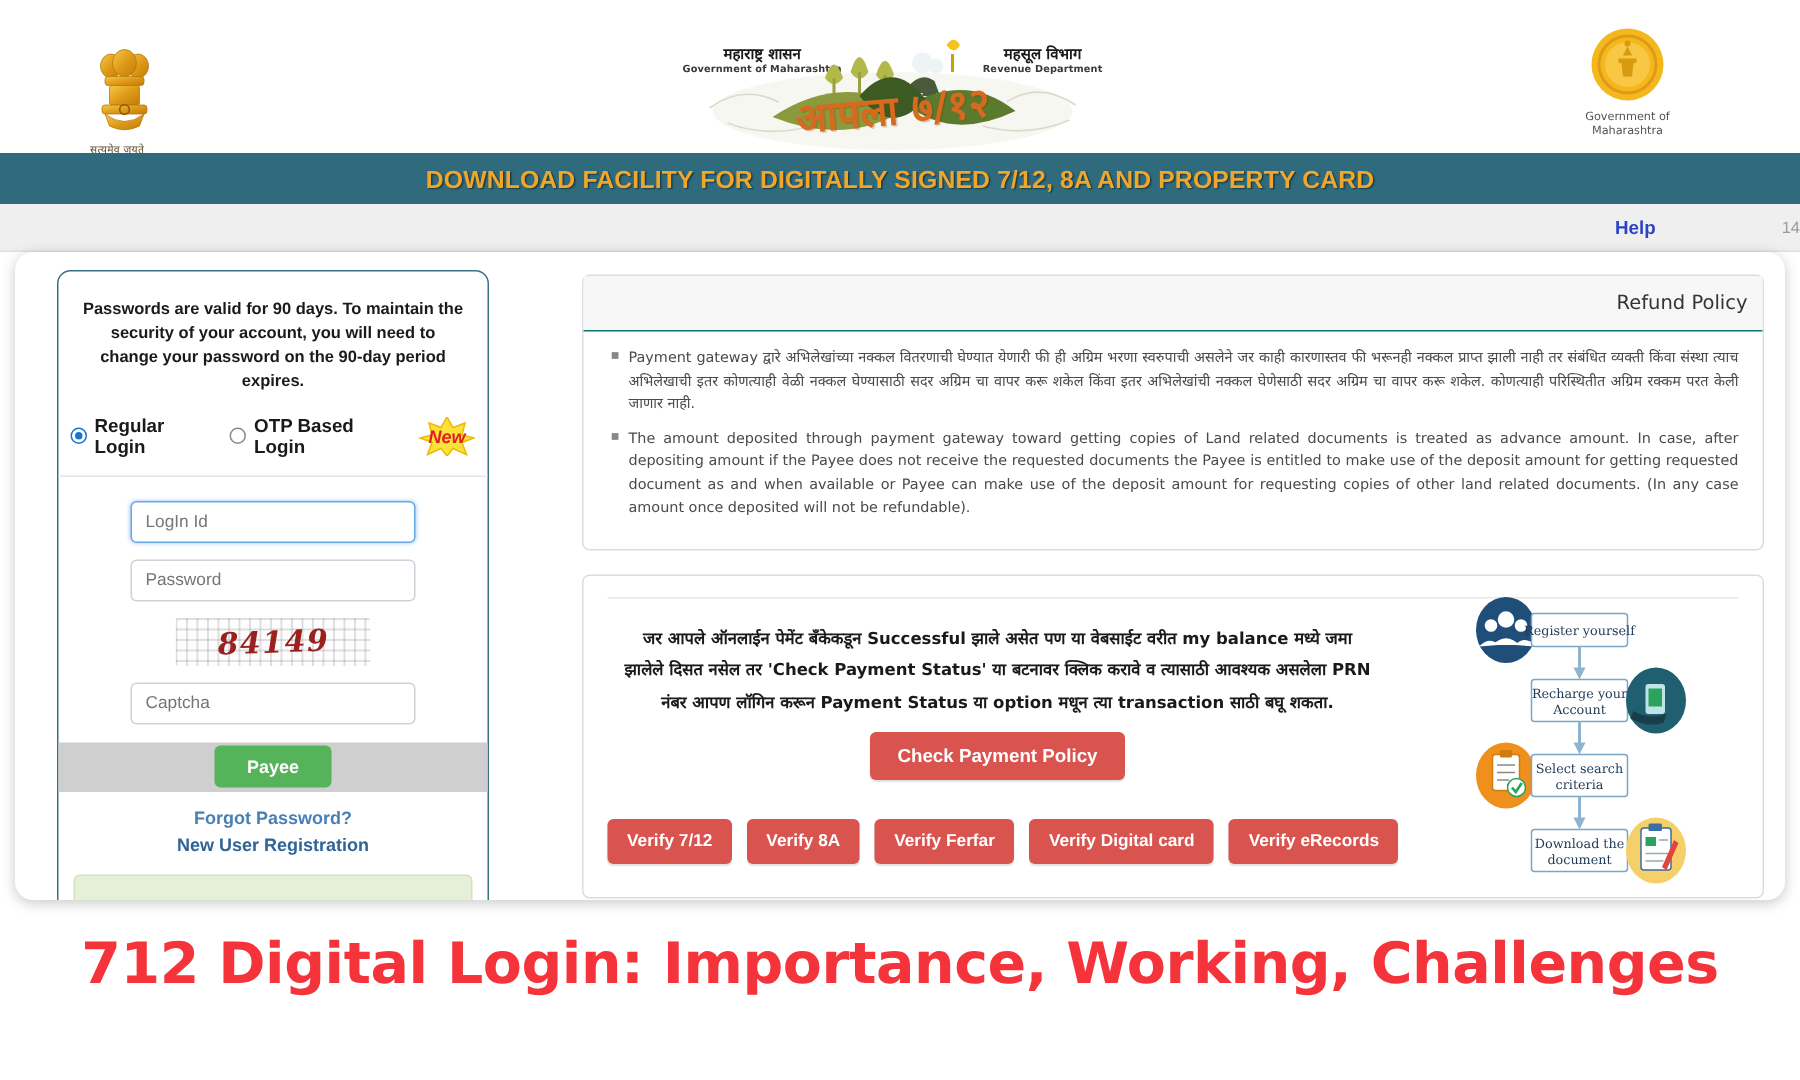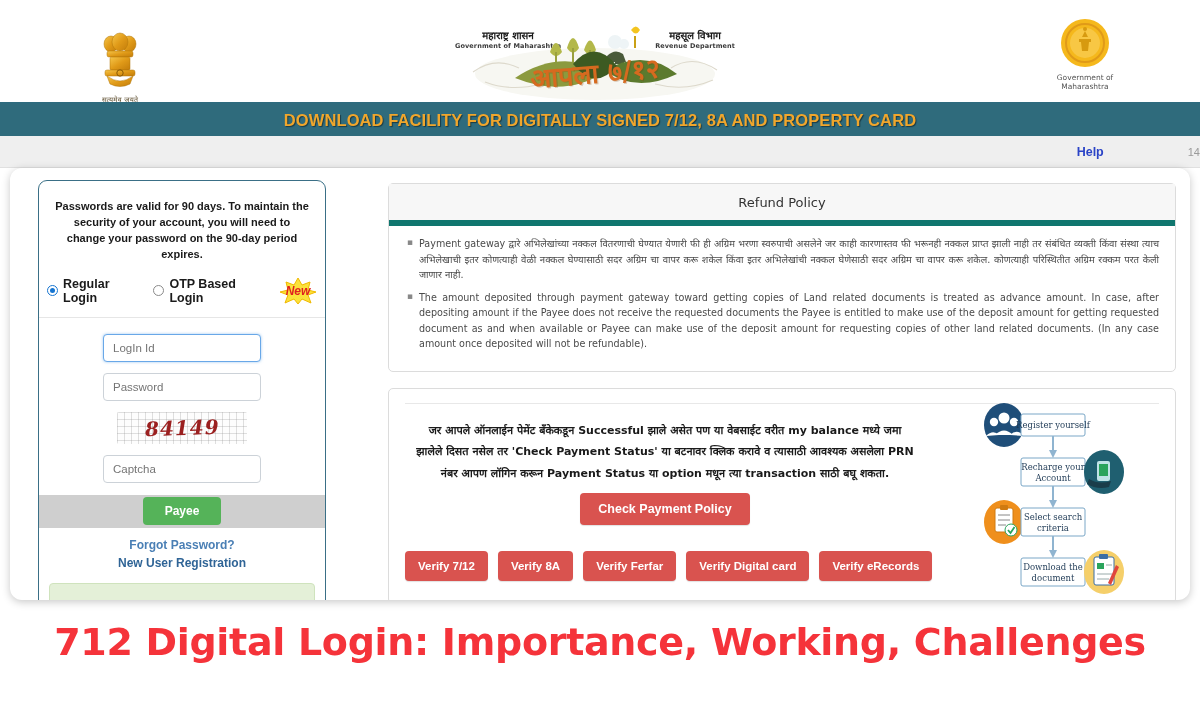--- a/index.html
+++ b/index.html
@@ -11,21 +11,21 @@
   }
   .page { position: relative; width: 1200px; height: 720px; background:#fff; }
 
   
   .site-header {
     position: relative; height: 104px; background:#ffffff;
     border-bottom: 2px solid #2e6b7e;
   }
   .emblem-left {
     position:absolute; left: 60px; top: 12px; width: 120px; height: 92px;
-    display:flex; flex-direction:column; align-items:center; justify-content:flex-end;
+    display:flex; flex-direction:column; justify-content:flex-end;
   }
   .emblem-right {
     position:absolute; left: 1030px; top: 14px; width: 110px; height: 90px;
     display:flex; flex-direction:column; align-items:center; justify-content:flex-start;
   }
   .brand-center {
     position:absolute; left:455px; top:10px; width:280px; height:94px;
   }
 
   .ashoka { width: 46px; height: 62px; }
@@ -111,21 +111,21 @@
   .radio-label { font-size:12.5px; font-weight:bold; color:#1a1a1a; }
   .new-burst { position:relative; width: 38px; height: 26px; flex:0 0 38px; }
   .new-burst svg { position:absolute; left:0; top:0; }
   .new-burst .new-txt {
     position:absolute; left:0; top:6px; width:38px; text-align:center;
     font-size: 12px; font-weight:bold; font-style:italic; color:#e02020;
   }
 
   .form-area { padding: 16px 0 0 0; display:flex; flex-direction:column; align-items:center; gap: 11px;}
   .fld {
-    width: 158px; height: 28px; border:1px solid #ccd2d8; border-radius:4px;
+    width: 190px; height: 28px; border:1px solid #ccd2d8; border-radius:4px;
     background:#fff; font-size:11.5px; color:#9a9a9a; padding: 0 9px;
     font-family:"Liberation Sans", sans-serif; outline:none;
   }
   .fld.focused { border-color:#69a8e8; box-shadow: 0 0 3px rgba(90,160,230,.6); color:#555; }
   .captcha-img {
     width: 130px; height: 32px; border-radius:2px; position:relative;
     background-image:
       linear-gradient(to right, rgba(150,150,150,.30) 1px, transparent 1px),
       linear-gradient(to bottom, rgba(150,150,150,.30) 1px, transparent 1px);
     background-size: 7px 7px, 7px 7px;
@@ -157,22 +157,22 @@
     border:1px solid #cfe3bd; border-radius:4px 4px 0 0;
   }
 
   
   .right-col { flex:1; min-width:0; padding-top: 3px; }
   .panel {
     border:1px solid #dcdcdc; border-radius:5px; background:#fff;
     margin-bottom: 16px;
   }
   .panel-head {
-    background:#f7f7f7; border-bottom:6px solid #0f766e;
-    padding: 9px 10px; text-align:center;
+    background:#f7f7f7; border-bottom:1px solid #0f766e;
+    padding: 9px 10px; text-align:right;
   }
   .panel-title { font-size:13px; color:#333; font-family:"DejaVu Sans", sans-serif; }
   .panel-body { padding: 10px 16px 12px 16px; }
   ul.policy { list-style: none; }
   ul.policy li {
     position:relative; padding-left: 14px; margin-bottom: 7px;
     font-size: 9.6px; line-height: 1.62; color:#4a4a4a; text-align:justify;
     font-family:"DejaVu Sans", sans-serif;
   }
   ul.policy li::before {

